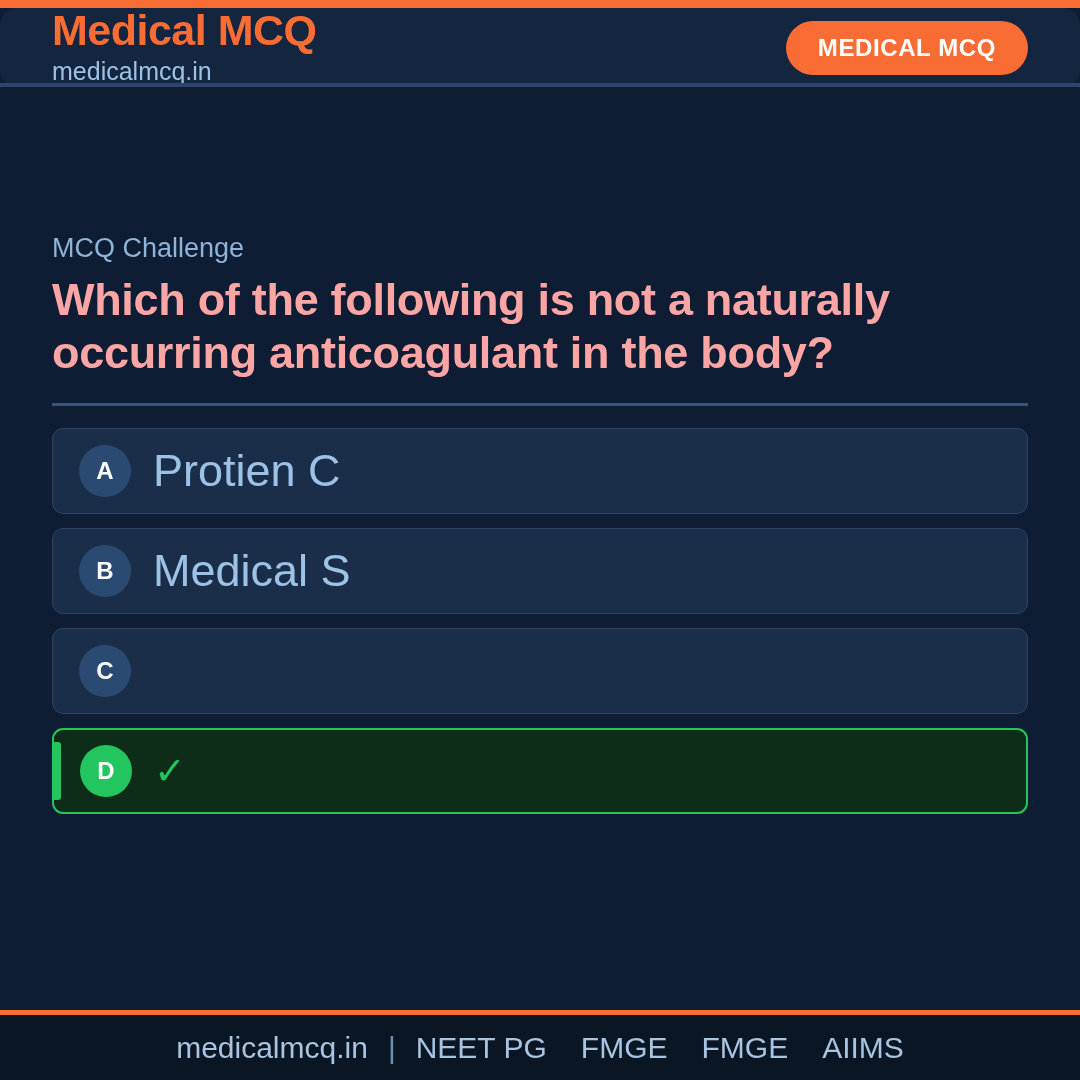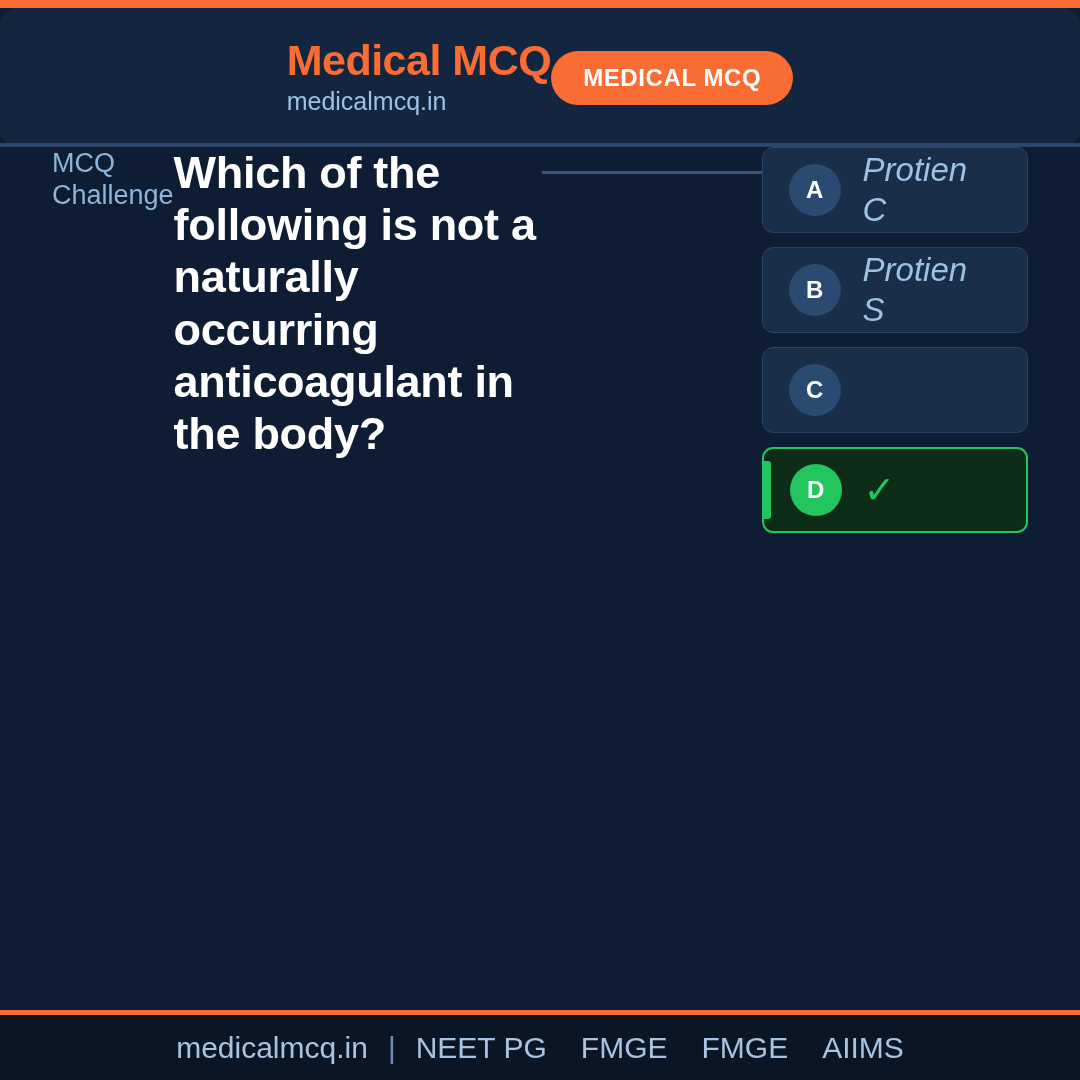--- a/index.html
+++ b/index.html
@@ -22,28 +22,28 @@
   .top-rule {
     height: 8px;
     width: 100%;
     background: #f96c33;
     flex: 0 0 auto;
   }
 
   
   .header {
     flex: 0 0 auto;
-    height: 139px;
+    height: 79px;
     background: #13253f;
     border-bottom: 3px solid #2e4straight;
     border-bottom: 3px solid #2e4straight;
     position: relative;
     display: flex;
     align-items: center;
-    justify-content: center;
+    justify-content: space-between;
     padding: 0 52px;
     border-radius: 17px;
   }
   .header::after {
     content: "";
     position: absolute;
     left: 0; right: 0; bottom: 0;
     height: 4px;
     background: #2c456b;
   }
@@ -73,37 +73,37 @@
     padding: 13px 32px;
     border-radius: 30px;
     white-space: nowrap;
   }
 
   
   .main {
     flex: 1 1 auto;
     padding: 0 52px;
     display: flex;
-    flex-direction: row;
+    flex-direction: column;
     justify-content: flex-start;
   }
 
   .spacer-top { height: 145px; flex: 0 0 auto; }
 
   .eyebrow {
     font-size: 27px;
     color: #8fb4d9;
     line-height: 1.2;
     margin-bottom: 10px;
   }
 
   .question {
     font-size: 45px;
     font-weight: bold;
-    color: #ffffff;
+    color: #fca5a5;
     line-height: 1.16;
     letter-spacing: -0.3px;
     max-width: 990px;
   }
 
   .q-divider {
     height: 3px;
     background: #3a5578;
     margin: 24px 0 22px 0;
     width: 100%;
@@ -132,25 +132,24 @@
     color: #ffffff;
     font-size: 24px;
     font-weight: bold;
     display: flex;
     align-items: center;
     justify-content: center;
     margin-right: 22px;
   }
 
   .opt-text {
-    font-size: 33px;
+    font-size: 45px;
     color: #9dc2e5;
     line-height: 1.2;
     flex: 1 1 auto;
-    font-style: italic;
   }
 
   .opt-check {
     flex: 0 0 auto;
     font-size: 38px;
     color: #22c55e;
     line-height: 1;
     visibility: hidden;
   }
 
@@ -218,21 +217,21 @@
   <div class="options">
 
     <div class="option">
       <div class="opt-letter">A</div>
       <div class="opt-text">Protien C</div>
       <div class="opt-check">✓</div>
     </div>
 
     <div class="option">
       <div class="opt-letter">B</div>
-      <div class="opt-text">Protien S</div>
+      <div class="opt-text">Medical S</div>
       <div class="opt-check">✓</div>
     </div>
 
     <div class="option">
       <div class="opt-letter">C</div>
       <div class="opt-check">✓</div>
     </div>
 
     <div class="option correct">
       <div class="opt-letter">D</div>

